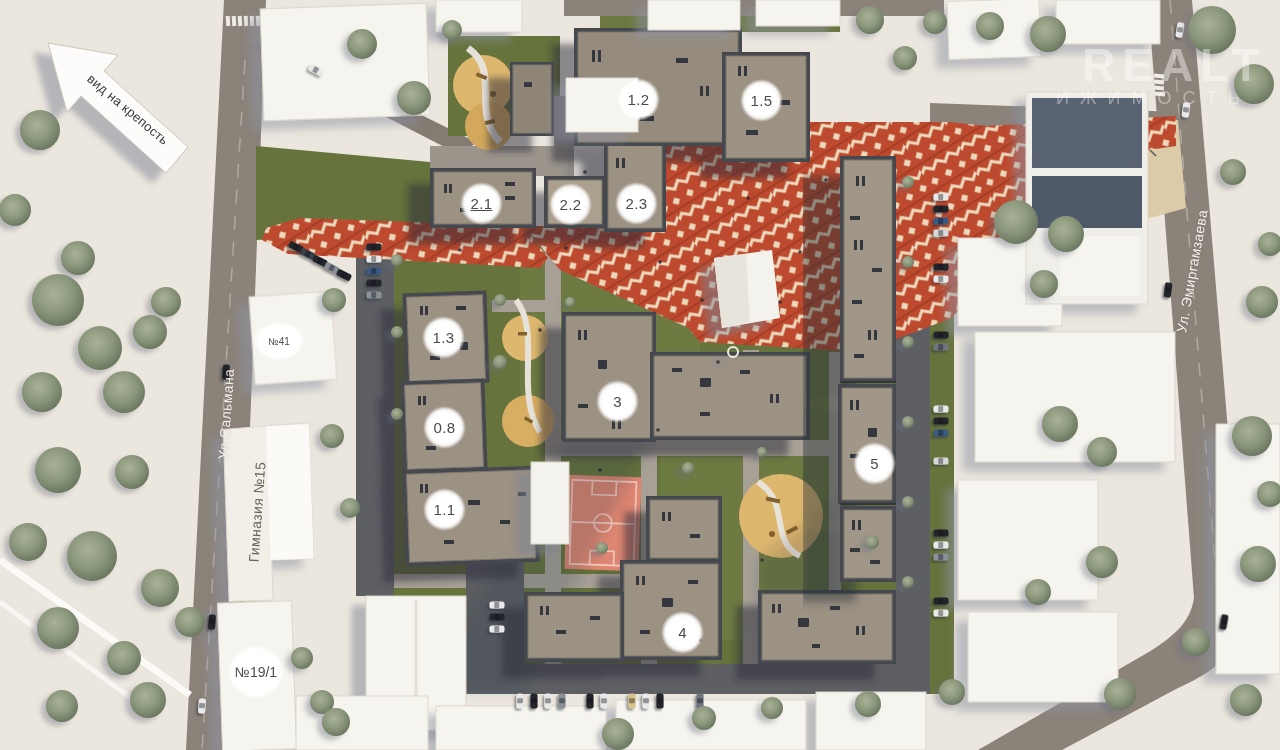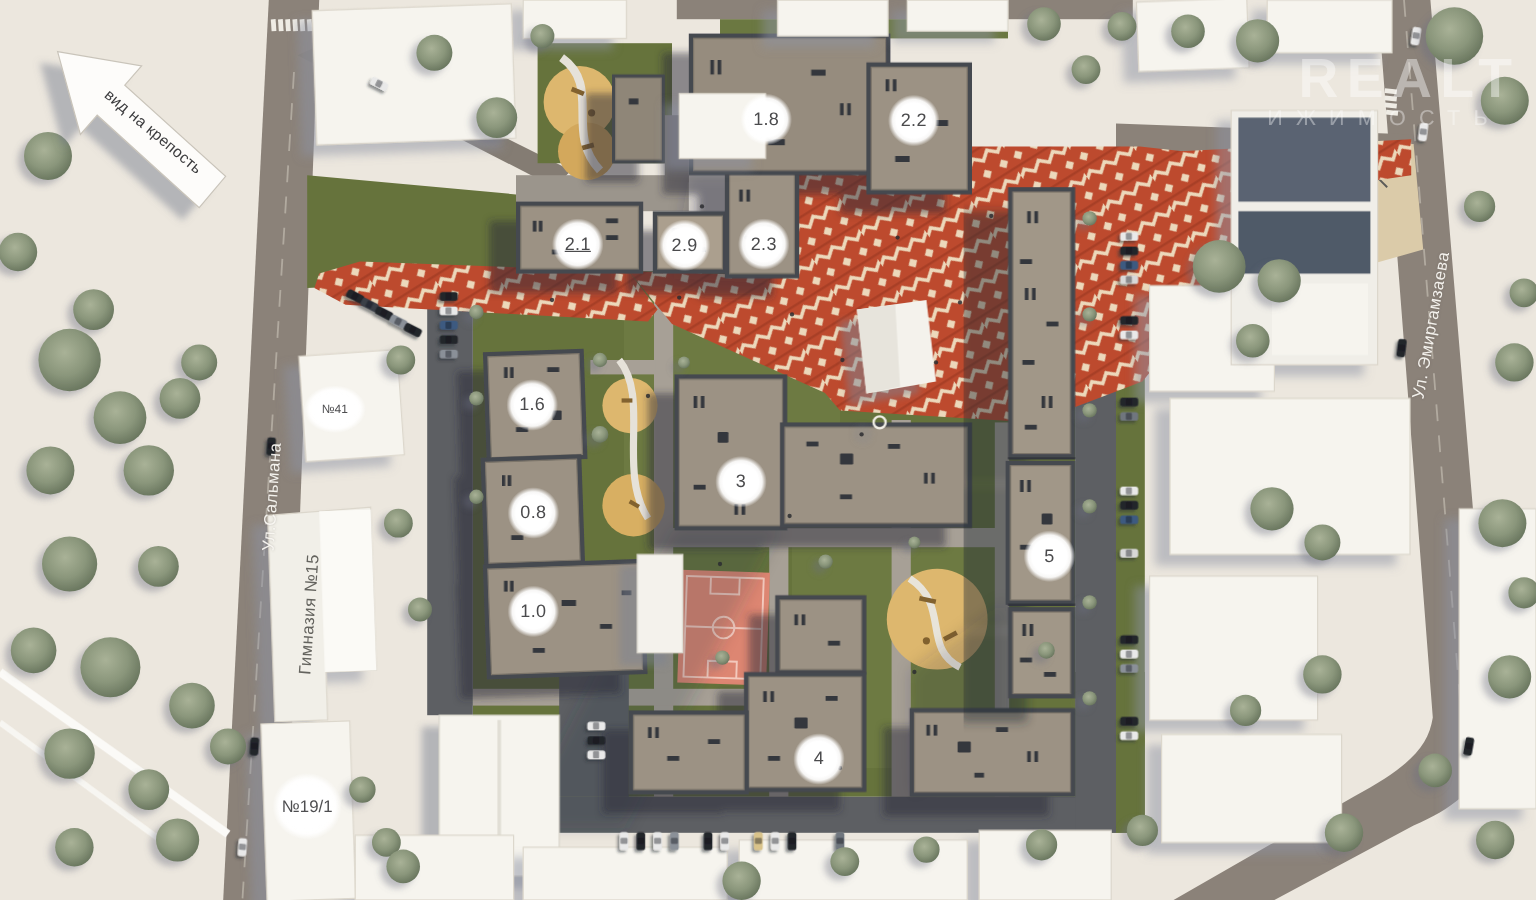--- a/index.html
+++ b/index.html
@@ -546,28 +546,28 @@
 
   <div class="arrow-label" style="left:53px;top:102px;width:150px;transform:rotate(40deg);">вид на крепость</div>
 
   <div class="street-label" style="left:166px;top:406px;width:120px;transform:rotate(-86deg);">Ул.Сальмана</div>
   <div class="street-label" style="left:1107px;top:263px;width:170px;transform:rotate(-80deg);">Ул. Эмиргамзаева</div>
 
   <div class="ctx-circle" style="left:253px;top:321px;width:52px;height:40px;font-size:10px;">№41</div>
   <div class="bldg-label" style="left:182px;top:504px;width:150px;transform:rotate(-86deg);">Гимназия №15</div>
   <div class="ctx-circle" style="left:227px;top:644px;width:58px;height:56px;font-size:14px;">№19/1</div>
 
-  <div class="marker" style="left:617px;top:78px;">1.8</div>
-  <div class="marker" style="left:740px;top:79px;">2.2</div>
+  <div class="marker" style="left:617px;top:78px;">1.2</div>
+  <div class="marker" style="left:740px;top:79px;">1.5</div>
   <div class="marker" style="left:460px;top:182px;text-decoration:underline;">2.1</div>
-  <div class="marker" style="left:549px;top:183px;">2.9</div>
+  <div class="marker" style="left:549px;top:183px;">2.2</div>
   <div class="marker" style="left:615px;top:182px;">2.3</div>
-  <div class="marker" style="left:422px;top:316px;">1.6</div>
+  <div class="marker" style="left:422px;top:316px;">1.3</div>
   <div class="marker" style="left:423px;top:406px;">0.8</div>
-  <div class="marker" style="left:423px;top:488px;">1.0</div>
+  <div class="marker" style="left:423px;top:488px;">1.1</div>
   <div class="marker" style="left:596px;top:380px;">3</div>
   <div class="marker" style="left:853px;top:442px;">5</div>
   <div class="marker" style="left:661px;top:611px;">4</div>
 
   <div class="watermark wm2">ИЖИМОСТЬ</div>
   <div class="watermark wm1">REALT</div>
 </div>
 
 </div>
 

